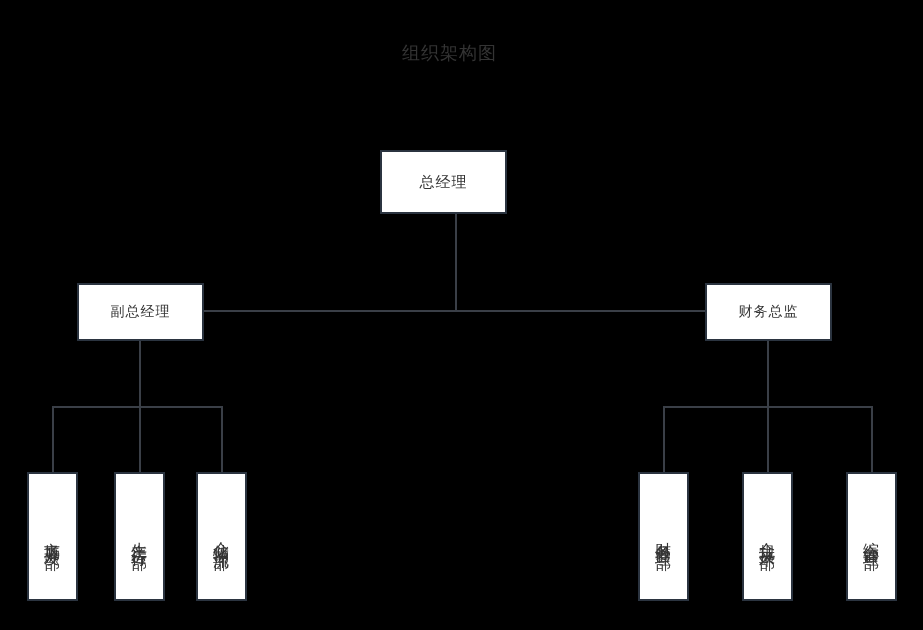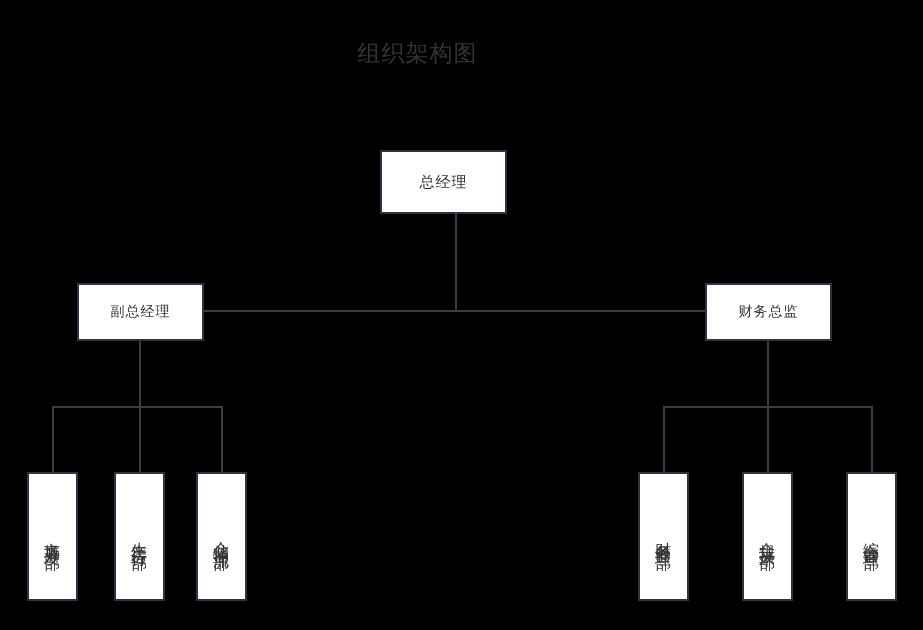--- a/index.html
+++ b/index.html
@@ -16,25 +16,26 @@
     font-family: "DejaVu Sans", "Liberation Sans", sans-serif;
   }
 
   
   #chart-title {
     position: absolute;
     left: 0;
     top: 38px;
     width: 835px;
     text-align: center;
-    font-size: 23px;
+    font-size: 18px;
     line-height: 30px;
     color: #343434;
     letter-spacing: 1px;
     white-space: nowrap;
+    padding-left: 32px;
   }
 
   
   .node {
     position: absolute;
     background: #ffffff;
     border: 2px solid #2b3440;
     box-sizing: border-box;
     display: flex;
     align-items: center;

